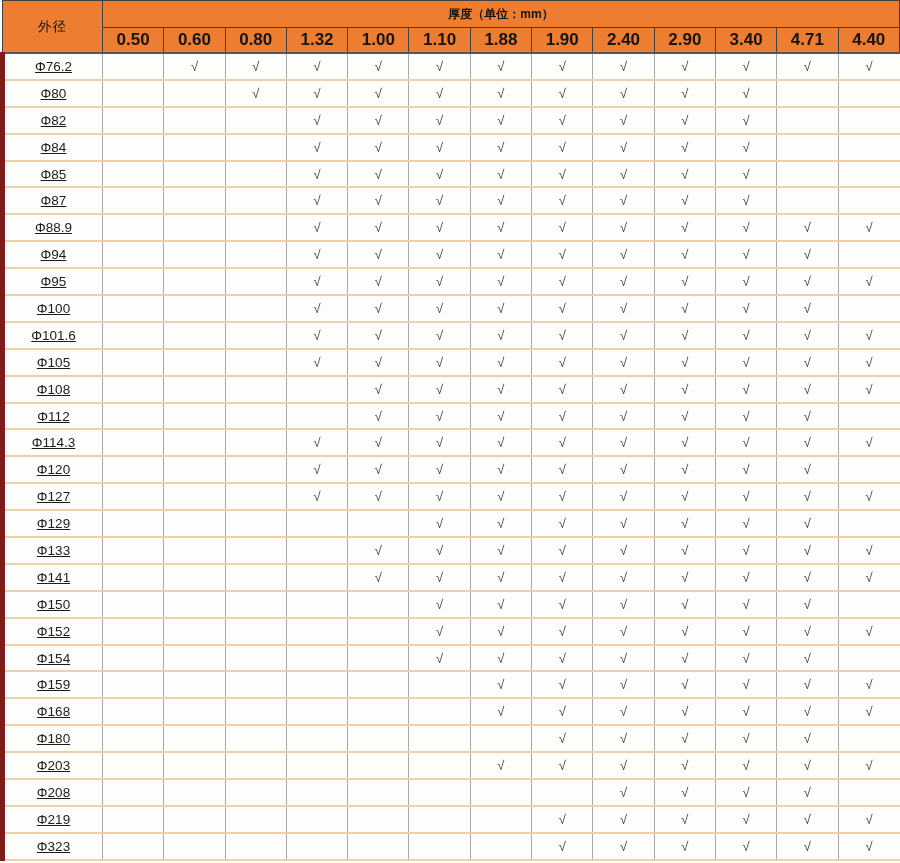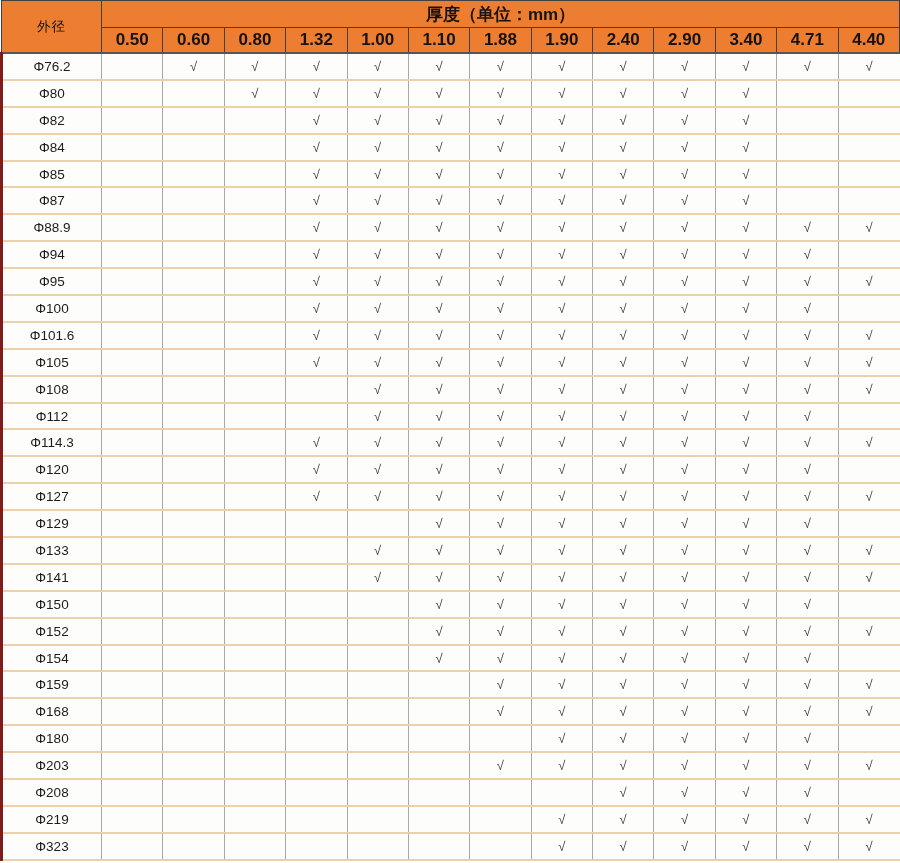--- a/index.html
+++ b/index.html
@@ -28,21 +28,21 @@
     overflow: hidden;
     white-space: nowrap;
   }
   th.corner-cell {
     font-size: 13.5px;
     font-weight: normal;
     letter-spacing: 1px;
   }
   th.title-cell {
     height: 26px;
-    font-size: 17px;
+    font-size: 12px;
     font-weight: bold;
   }
   tr.cols-row th {
     height: 24px;
     font-size: 17px;
     font-weight: bold;
   }
   thead {
     border-bottom: 2px solid #565656;
   }
@@ -55,21 +55,22 @@
     vertical-align: middle;
     border-left: 1px solid #a8a8a8;
     border-right: 1px solid #a8a8a8;
     border-bottom: 2px solid #edd0a9;
     font-size: 13px;
     color: #222222;
     overflow: hidden;
     white-space: nowrap;
   }
   tbody td:first-child {
-    border-left: 3px solid #7f1d1d;
+    border-left: 5px solid #7f1d1d;
+    text-decoration: underline;
   }
   tbody td:last-child {
     border-right: none;
   }
   tbody td.row-label {
     font-size: 13.5px;
     color: #1c1c1c;
   }
   tbody td.check-cell {
     color: #3d3d3d;

